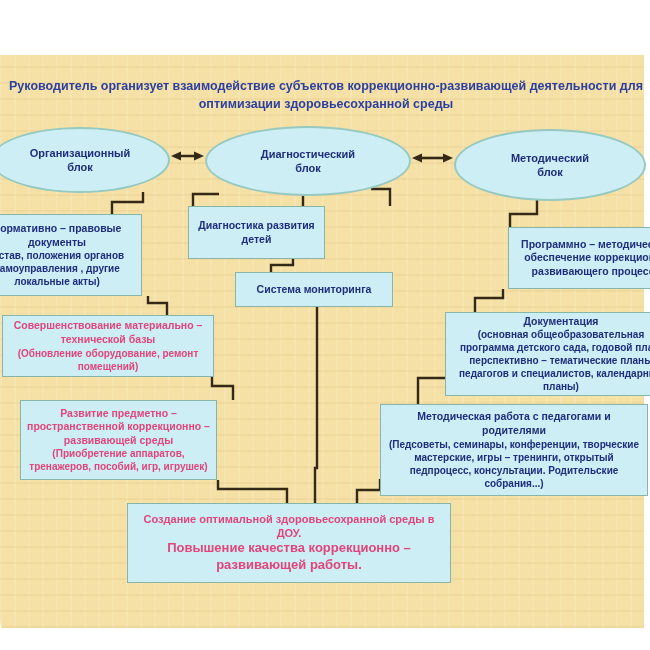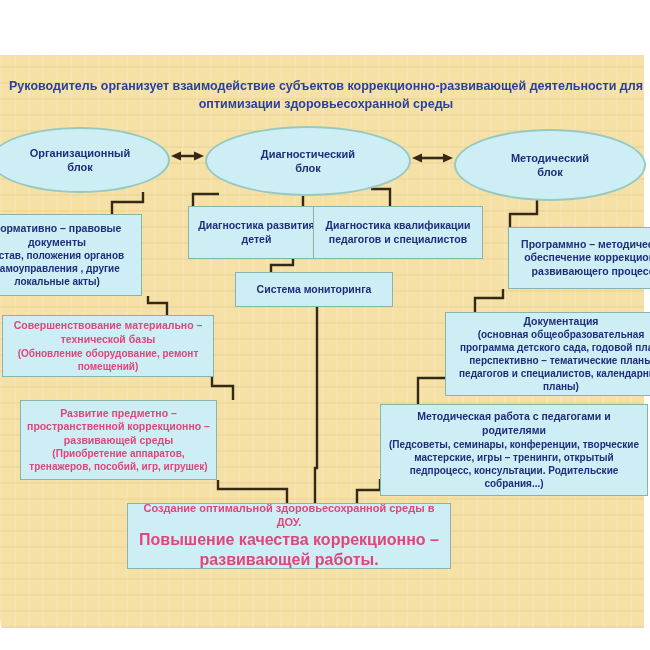--- a/index.html
+++ b/index.html
@@ -84,23 +84,20 @@
 
   <div class="box lyr" style="left:-28px;top:214px;width:170px;height:82px;">
     <div class="head navy">Нормативно – правовые документы</div>
     <div class="body navy">(Устав, положения  органов самоуправления , другие локальные акты)</div>
   </div>
 
   <div class="box lyr" style="left:160px;top:206px;width:137px;height:53px;margin-left:28px;">
     <div class="head navy">Диагностика развития детей</div>
   </div>
 
-  <div class="box lyr" style="left:313px;top:206px;width:170px;height:53px;">
-    <div class="head navy">Диагностика квалификации педагогов и специалистов</div>
-  </div>
 
   <div class="box lyr" style="left:235px;top:272px;width:158px;height:35px;">
     <div class="head navy">Система мониторинга</div>
   </div>
 
   <div class="box lyr" style="left:508px;top:227px;width:176px;height:62px;">
     <div class="head navy">Программно – методическое обеспечение коррекционно развивающего процесса</div>
   </div>
 
   <div class="box lyr" style="left:2px;top:315px;width:212px;height:62px;">
@@ -116,17 +113,17 @@
   <div class="box lyr" style="left:20px;top:400px;width:197px;height:80px;">
     <div class="head pink">Развитие предметно – пространственной коррекционно – развивающей среды</div>
     <div class="body pink">(Приобретение аппаратов, тренажеров, пособий, игр, игрушек)</div>
   </div>
 
   <div class="box lyr" style="left:380px;top:404px;width:268px;height:92px;">
     <div class="head navy">Методическая работа с педагогами и родителями</div>
     <div class="body navy">(Педсоветы, семинары, конференции, творческие мастерские, игры – тренинги, открытый педпроцесс, консультации. Родительские собрания...)</div>
   </div>
 
-  <div class="box lyr" style="left:127px;top:503px;width:324px;height:66px;">
+  <div class="box lyr" style="left:127px;top:503px;width:324px;height:80px;">
     <div class="head pink" style="font-size:11px;">Создание оптимальной здоровьесохранной среды в ДОУ.</div>
-    <div class="head pink" style="font-size:16px;">Повышение качества коррекционно – развивающей работы.</div>
+    <div class="head pink" style="font-size:13px;">Повышение качества коррекционно – развивающей работы.</div>
   </div>
 </div>
 
 </body></html>

